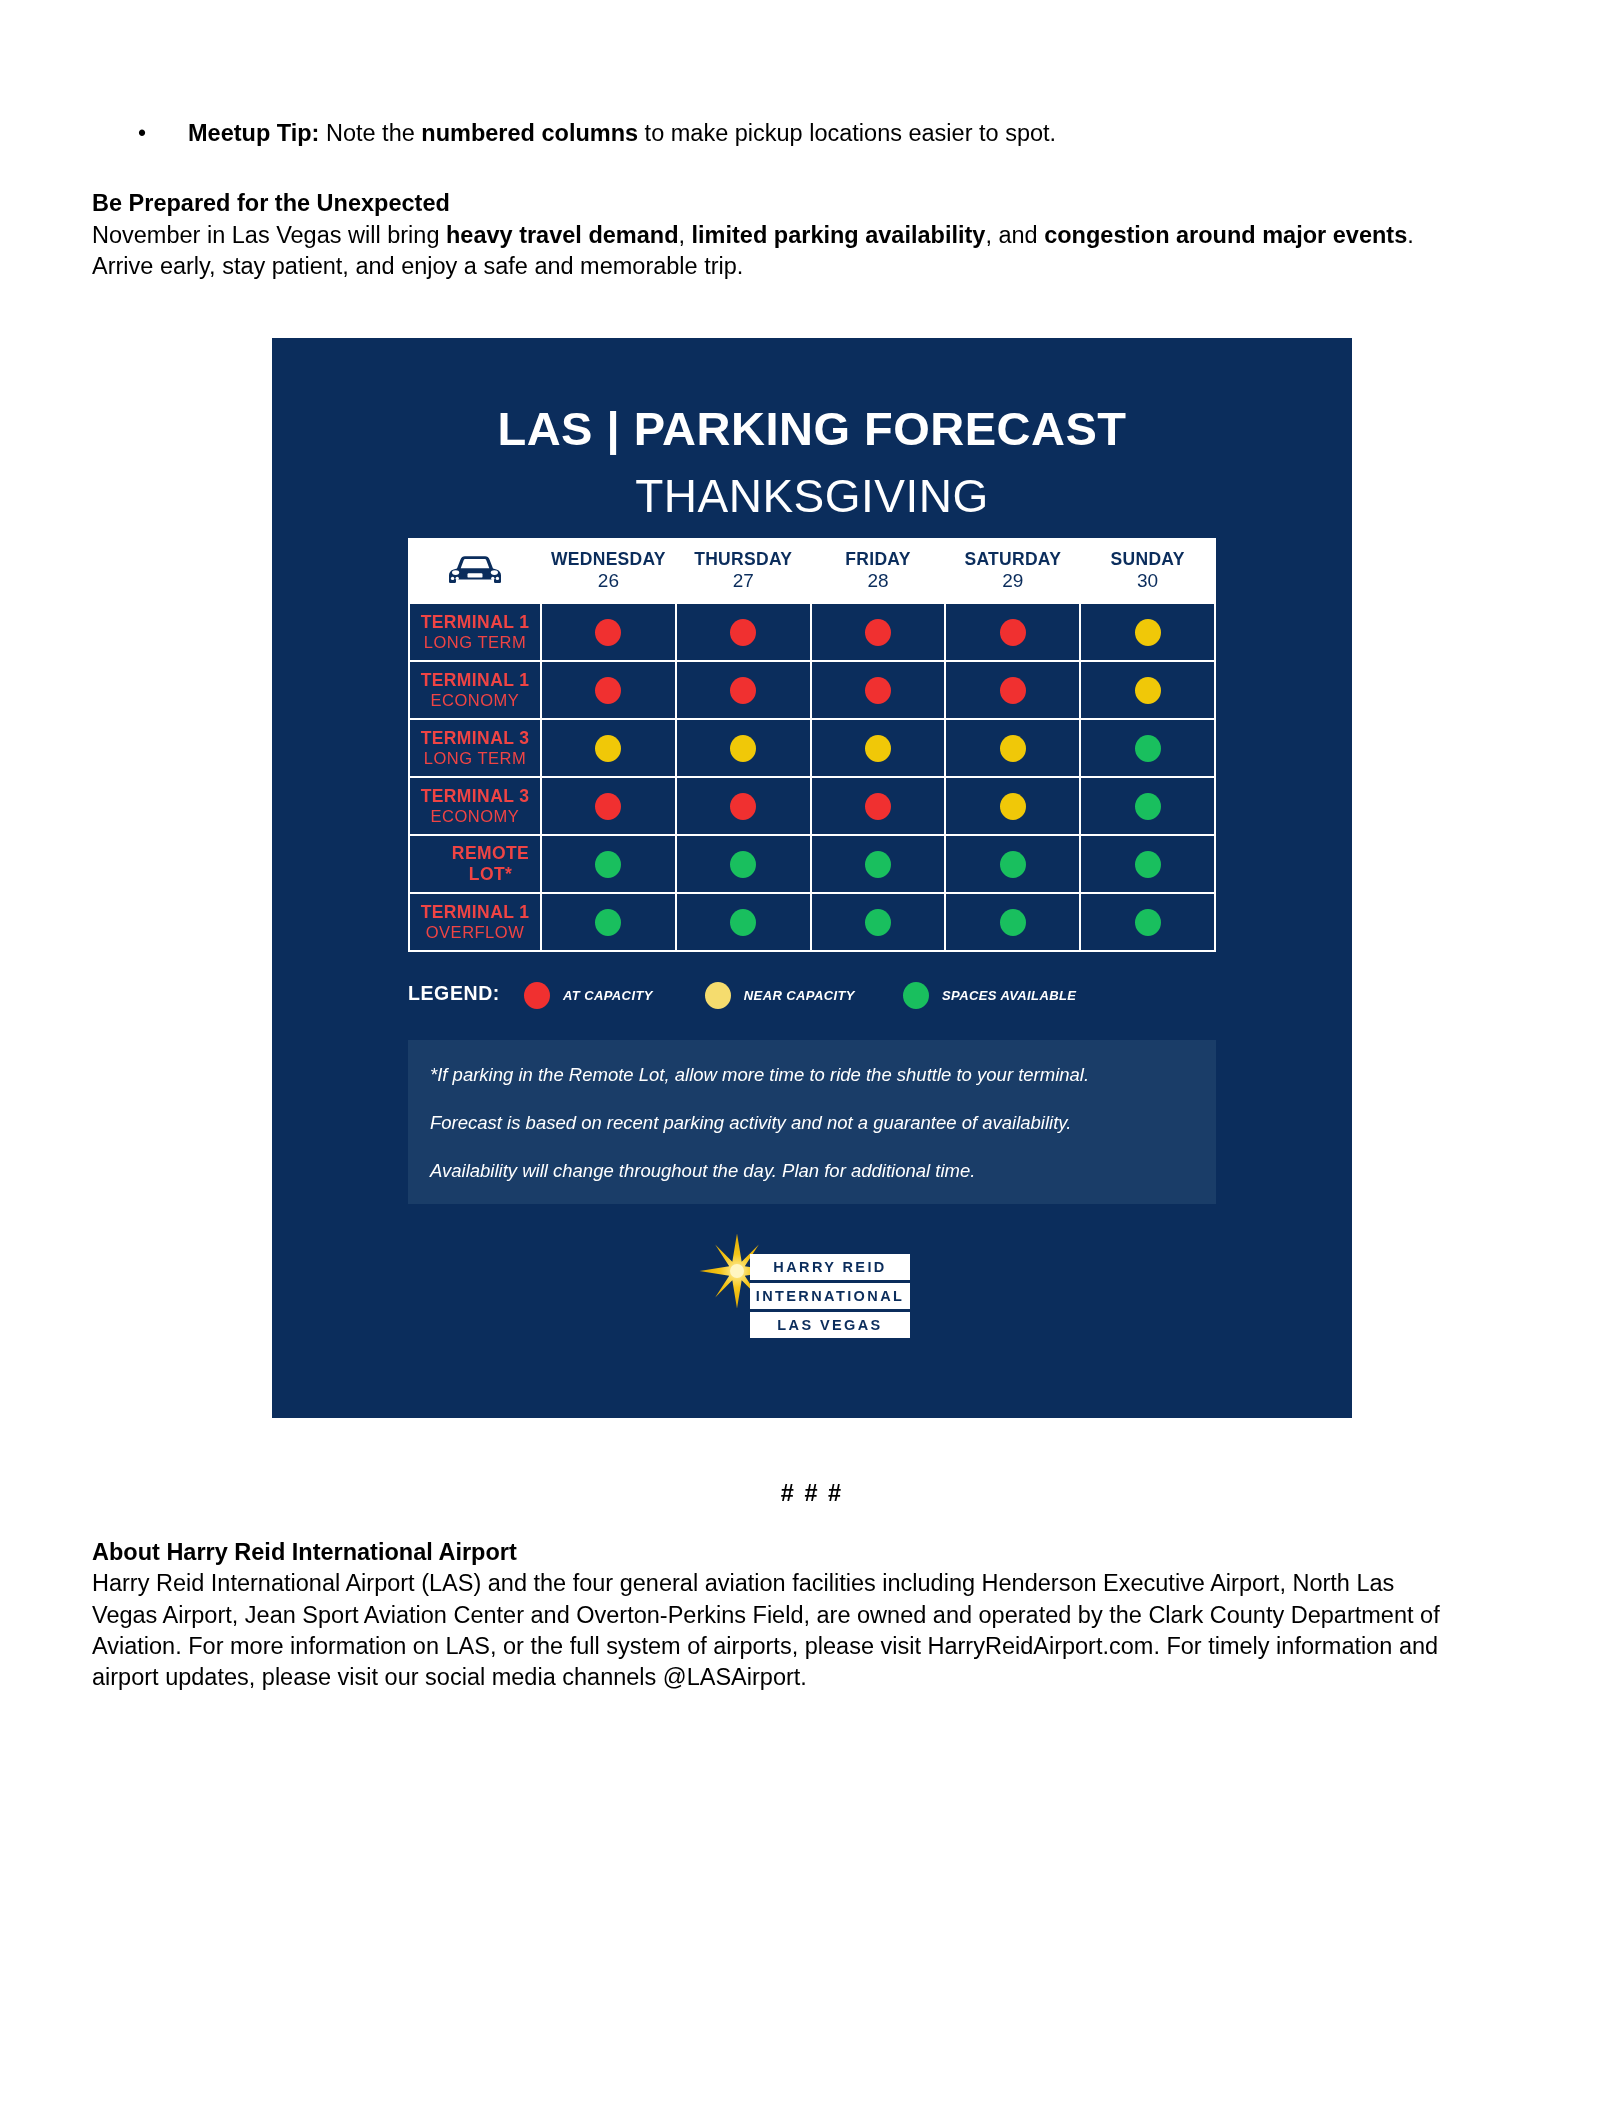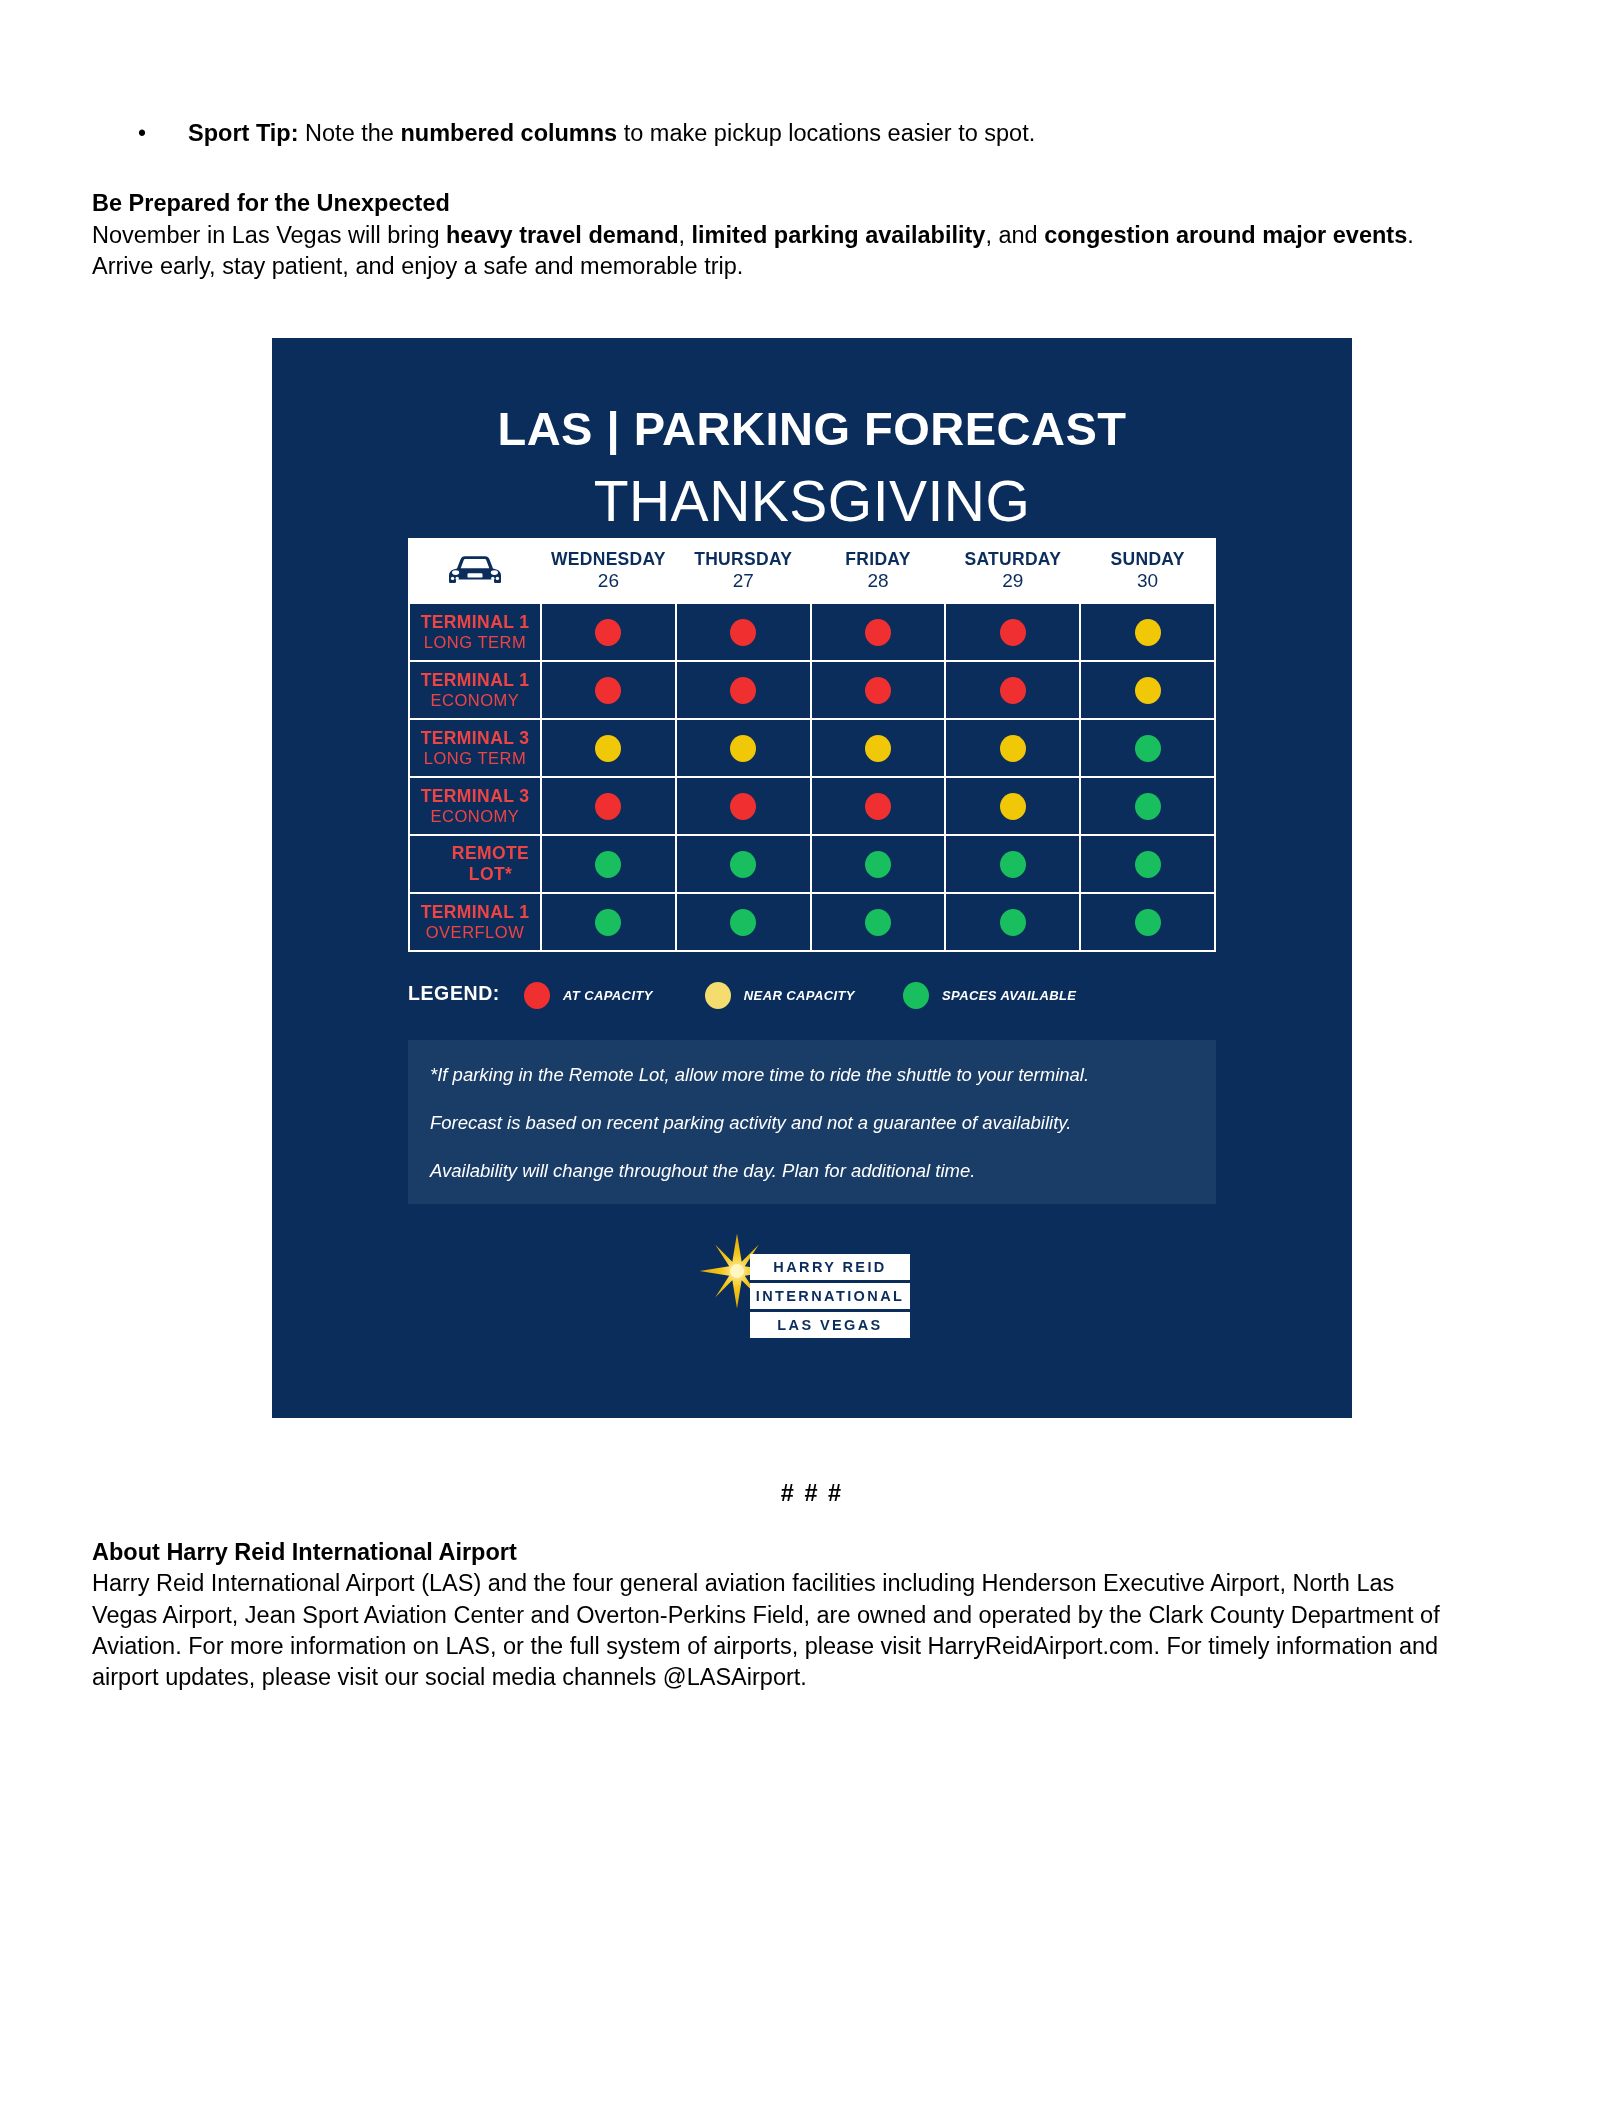--- a/index.html
+++ b/index.html
@@ -78,21 +78,21 @@
     color: #ffffff;
     font-size: 47px;
     font-weight: bold;
     letter-spacing: 0.5px;
     padding-top: 67px;
     line-height: 1;
   }
   .g-sub {
     text-align: center;
     color: #ffffff;
-    font-size: 57px;
+    font-size: 46px;
     font-weight: normal;
     letter-spacing: 0.5px;
     padding-top: 21px;
     line-height: 1;
   }
 
   
   .fc-table {
     position: absolute;
     left: 136px;
@@ -301,21 +301,21 @@
   }
 </style>
 </head>
 <body>
 
 <div class="page">
 
   <div class="top-text">
     <div class="bullet-line">
       <span class="bullet-dot">•</span>
-      <span class="bullet-body"><span class="b">Sport Tip:</span><span> Note the </span><span class="b">numbered columns</span><span> to make pickup locations easier to spot.</span></span>
+      <span class="bullet-body"><span class="b">Meetup Tip:</span><span> Note the </span><span class="b">numbered columns</span><span> to make pickup locations easier to spot.</span></span>
     </div>
 
     <div class="sec-head">Be Prepared for the Unexpected</div>
     <div class="sec-para"><span>November in Las Vegas will bring </span><span class="b">heavy travel demand</span><span>, </span><span class="b">limited parking availability</span><span>, and </span><span class="b">congestion around major events</span><span>. Arrive early, stay patient, and enjoy a safe and memorable trip.</span></div>
   </div>
 
   <div class="graphic">
 
     <div class="g-title">LAS | PARKING FORECAST</div>
     <div class="g-sub">THANKSGIVING</div>

